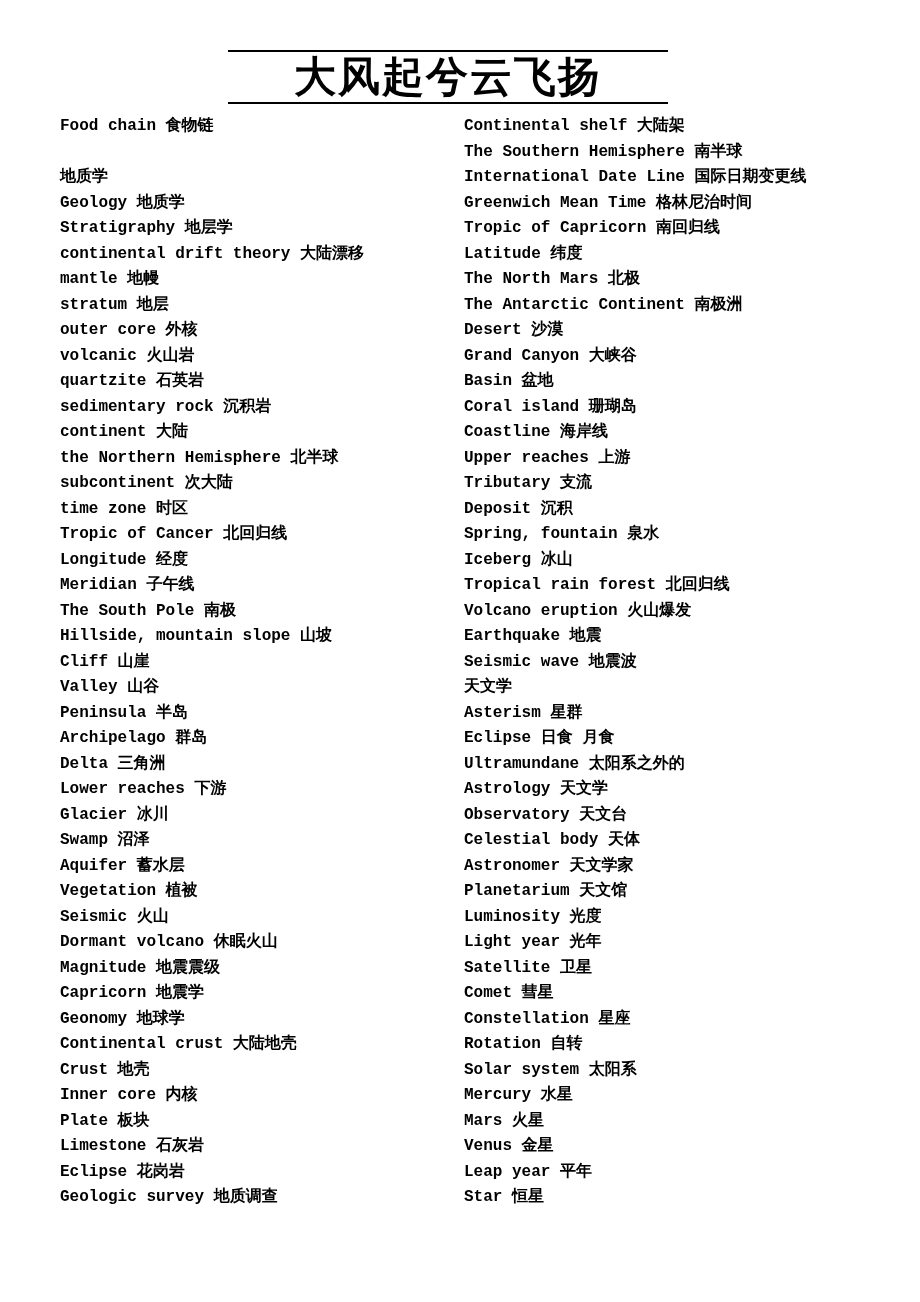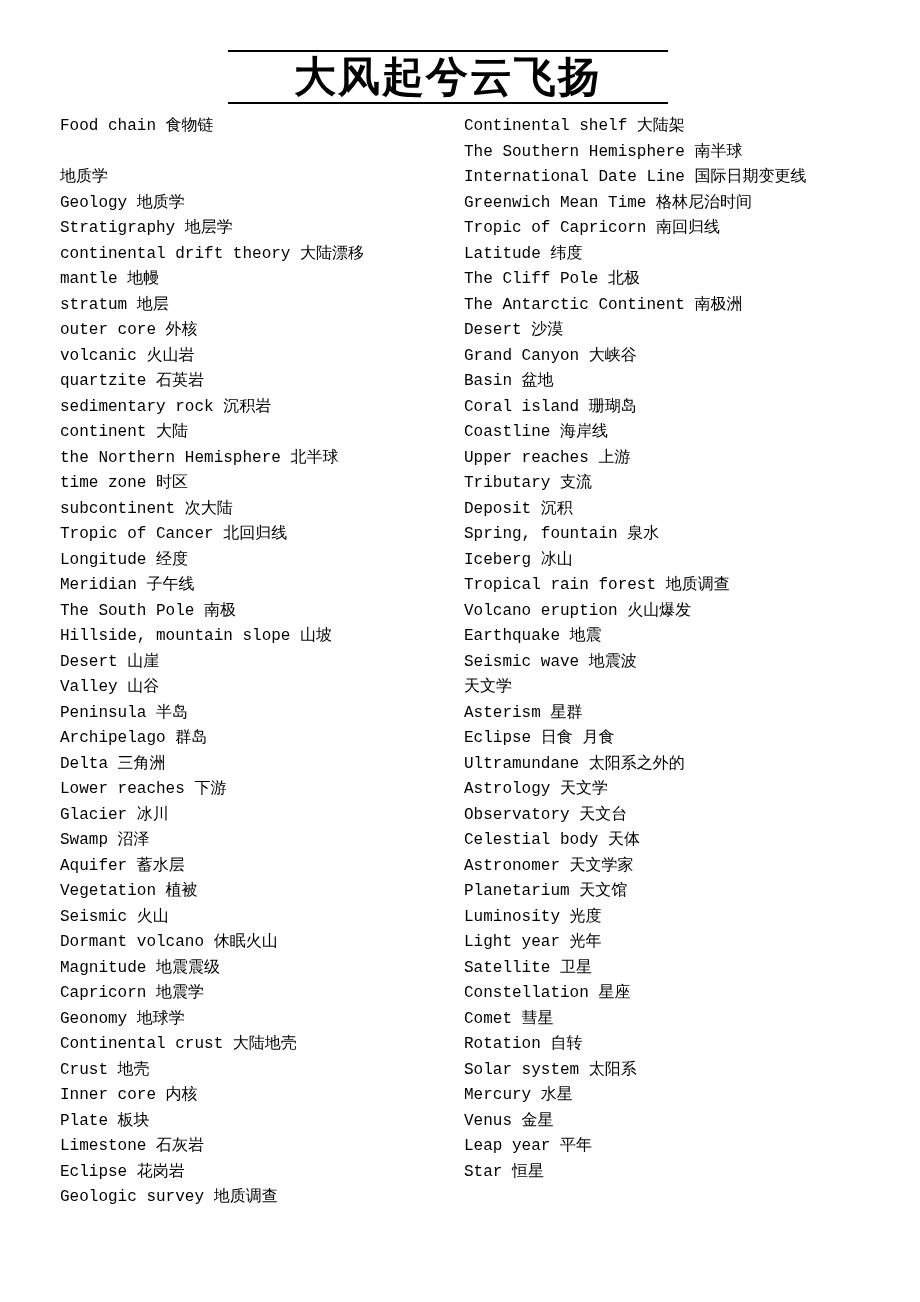--- a/index.html
+++ b/index.html
@@ -30,20 +30,21 @@
     letter-spacing: 2px;
     line-height: 1.1;
     border-bottom: 2px solid #000;
     display: inline-block;
     padding: 0 10px 2px 10px;
     min-width: 420px;
   }
   .columns {
     display: flex;
     gap: 32px;
+    font-weight: bold;
   }
   .col {
     flex: 1;
     display: flex;
     flex-direction: column;
   }
   .entry {
     line-height: 25.5px;
     white-space: nowrap;
     font-family: "SimSun", "宋体", "Courier New", monospace;
@@ -70,28 +71,28 @@
         <div class="entry">Stratigraphy 地层学</div>
         <div class="entry">continental drift theory 大陆漂移</div>
         <div class="entry">mantle 地幔</div>
         <div class="entry">stratum 地层</div>
         <div class="entry">outer core 外核</div>
         <div class="entry">volcanic 火山岩</div>
         <div class="entry">quartzite 石英岩</div>
         <div class="entry">sedimentary rock 沉积岩</div>
         <div class="entry">continent 大陆</div>
         <div class="entry">the Northern Hemisphere 北半球</div>
+        <div class="entry">subcontinent 次大陆</div>
         <div class="entry">time zone 时区</div>
-        <div class="entry">subcontinent 次大陆</div>
         <div class="entry">Tropic of Cancer 北回归线</div>
         <div class="entry">Longitude 经度</div>
         <div class="entry">Meridian 子午线</div>
         <div class="entry">The South Pole 南极</div>
         <div class="entry">Hillside, mountain slope 山坡</div>
-        <div class="entry">Desert 山崖</div>
+        <div class="entry">Cliff 山崖</div>
         <div class="entry">Valley 山谷</div>
         <div class="entry">Peninsula 半岛</div>
         <div class="entry">Archipelago 群岛</div>
         <div class="entry">Delta 三角洲</div>
         <div class="entry">Lower reaches 下游</div>
         <div class="entry">Glacier 冰川</div>
         <div class="entry">Swamp 沼泽</div>
         <div class="entry">Aquifer 蓄水层</div>
         <div class="entry">Vegetation 植被</div>
         <div class="entry">Seismic 火山</div>
@@ -107,51 +108,52 @@
         <div class="entry">Eclipse 花岗岩</div>
         <div class="entry">Geologic survey 地质调查</div>
       </div>
     <div class="col" id="right-col">
         <div class="entry">Continental shelf 大陆架</div>
         <div class="entry">The Southern Hemisphere 南半球</div>
         <div class="entry">International Date Line 国际日期变更线</div>
         <div class="entry">Greenwich Mean Time 格林尼治时间</div>
         <div class="entry">Tropic of Capricorn 南回归线</div>
         <div class="entry">Latitude 纬度</div>
-        <div class="entry">The Cliff Pole 北极</div>
+        <div class="entry">The North Mars 北极</div>
         <div class="entry">The Antarctic Continent 南极洲</div>
         <div class="entry">Desert 沙漠</div>
         <div class="entry">Grand Canyon 大峡谷</div>
         <div class="entry">Basin 盆地</div>
         <div class="entry">Coral island 珊瑚岛</div>
         <div class="entry">Coastline 海岸线</div>
         <div class="entry">Upper reaches 上游</div>
         <div class="entry">Tributary 支流</div>
         <div class="entry">Deposit 沉积</div>
         <div class="entry">Spring, fountain 泉水</div>
         <div class="entry">Iceberg 冰山</div>
-        <div class="entry">Tropical rain forest 地质调查</div>
+        <div class="entry">Tropical rain forest 北回归线</div>
         <div class="entry">Volcano eruption 火山爆发</div>
         <div class="entry">Earthquake 地震</div>
         <div class="entry">Seismic wave 地震波</div>
         <div class="entry">天文学</div>
         <div class="entry">Asterism 星群</div>
         <div class="entry">Eclipse 日食 月食</div>
         <div class="entry">Ultramundane 太阳系之外的</div>
         <div class="entry">Astrology 天文学</div>
         <div class="entry">Observatory 天文台</div>
         <div class="entry">Celestial body 天体</div>
         <div class="entry">Astronomer 天文学家</div>
         <div class="entry">Planetarium 天文馆</div>
         <div class="entry">Luminosity 光度</div>
         <div class="entry">Light year 光年</div>
         <div class="entry">Satellite 卫星</div>
+        <div class="entry">Comet 彗星</div>
         <div class="entry">Constellation 星座</div>
-        <div class="entry">Comet 彗星</div>
         <div class="entry">Rotation 自转</div>
         <div class="entry">Solar system 太阳系</div>
         <div class="entry">Mercury 水星</div>
+        <div class="entry">Mars 火星</div>
         <div class="entry">Venus 金星</div>
         <div class="entry">Leap year 平年</div>
         <div class="entry">Star 恒星</div>
       </div>
   </div>
 </div>
 
 </body></html>

